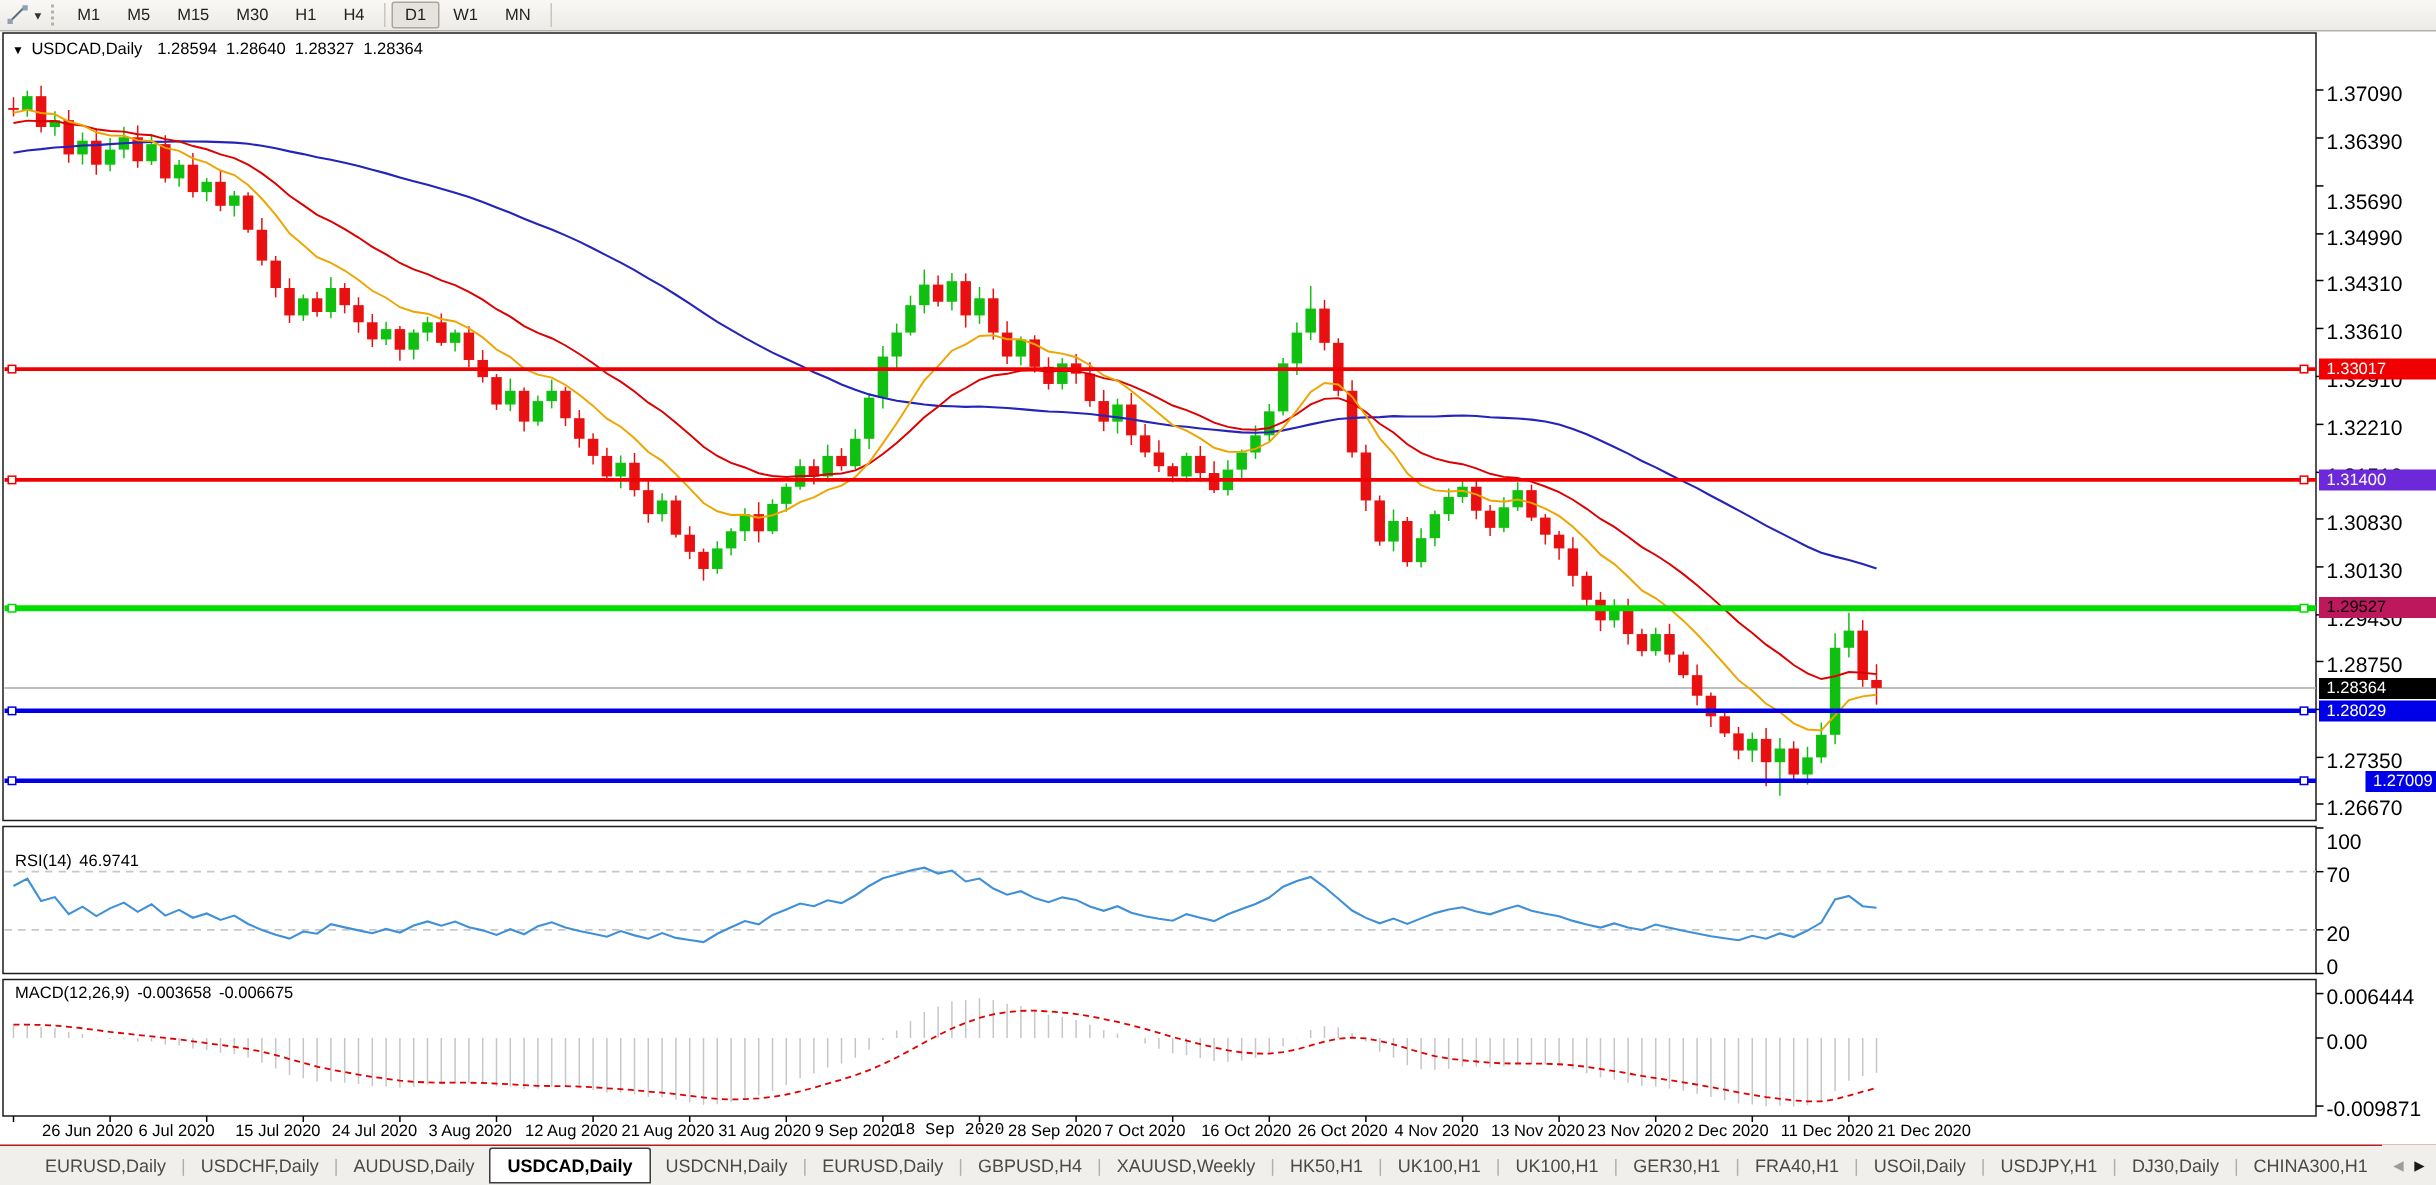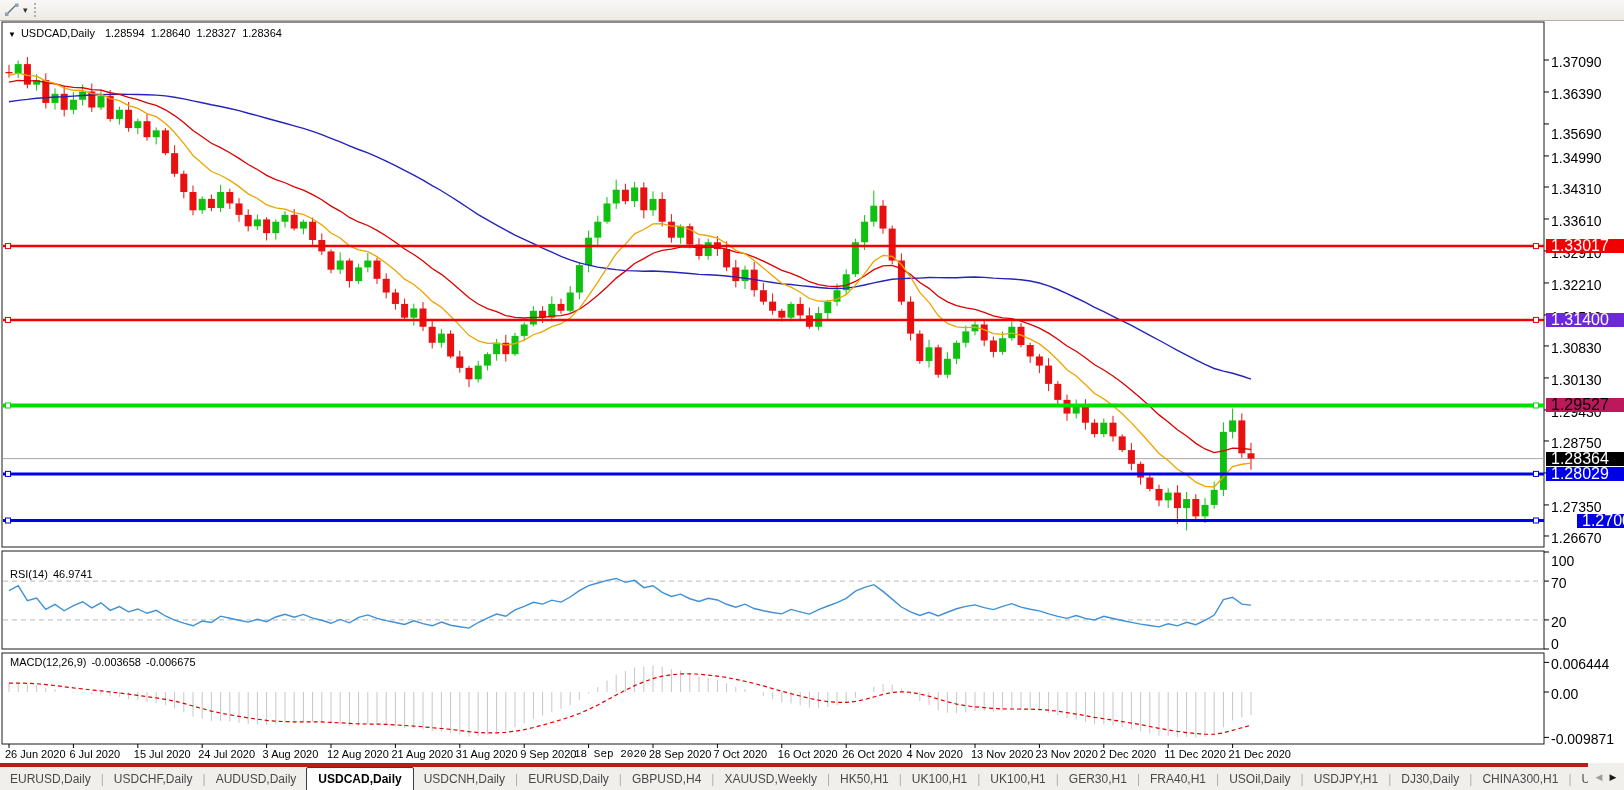--- a/index.html
+++ b/index.html
@@ -19,33 +19,33 @@
   .caret { font-size:9px; color:#333; margin:0 4px 0 1px; }
   .grip { width:3px; height:14px; border-left:2px dotted #b5b2ad; margin:0 6px 0 2px; }
   .tf-btn { font-size:11px; color:#222; padding:2px 8px; border:1px solid transparent; border-radius:2px; }
   .tf-btn.active { background:#e6e3df; border:1px solid #a9a6a0; }
   .vsep { width:1px; height:16px; background:#c9c6c0; margin:0 4px; }
   
   #chart-svg { position:absolute; top:0; left:0; z-index:1; }
   
   #labels { position:absolute; top:0; left:0; width:1624px; height:790px; z-index:2; pointer-events:none; }
   .axis-lab { position:absolute; left:1551px; font-size:14px; color:#000; white-space:nowrap; }
-  .lvl-lab { position:absolute; left:1546px; width:78px; height:14px; font-size:16px; line-height:14px; padding-left:5px; white-space:nowrap; }
-  .date-lab { position:absolute; top:748px; font-size:11px; color:#000; white-space:nowrap; }
+  .lvl-lab { position:absolute; left:1546px; width:78px; height:14px; font-size:11px; line-height:14px; padding-left:5px; white-space:nowrap; }
+  .date-lab { position:absolute; top:748px; font-size:11px; color:#000; white-space:nowrap;margin-left:23px; }
   .ind-lab { position:absolute; font-size:11px; color:#000; white-space:nowrap; }
   .ind-lab span { margin-right:5px; }
   #chart-title { position:absolute; top:27px; left:8px; font-size:11px; color:#000; z-index:2; white-space:nowrap; }
   #chart-title .tri { font-size:8px; margin-right:5px; }
   #chart-title span { margin-right:6px; }
   #chart-title .sym { margin-right:10px; }
   
   #tabbar {
     position:absolute; bottom:0; left:0; width:1624px; height:27px;
-    background:#f1efeb; border-top:4px solid #b91c1c;
-    display:flex; align-items:center; overflow:hidden; z-index:5; padding-left:0;
+    background:#f1efeb; border-top:1px solid #b91c1c;
+    display:flex; align-items:center; overflow:hidden; z-index:5; padding-left:20px;
   }
   .tab { font-size:12px; color:#4a4a4a; padding:4px 10px; white-space:nowrap; }
   .tab.active { background:#ffffff; border:1px solid #3c3c3c; border-radius:2px 2px 0 0; color:#000; font-weight:bold; padding:4px 11px; }
   .tabsep { color:#b2afa9; font-size:12px; }
   #tab-scroll {
     position:absolute; right:0; bottom:0; width:36px; height:27px; background:#f1efeb;
     display:flex; align-items:center; justify-content:center; gap:7px; z-index:6;
   }
   #tab-scroll .arr-l { font-size:9px; color:#a09d98; }
   #tab-scroll .arr-r { font-size:9px; color:#1a1a1a; }
@@ -58,20 +58,33 @@
   <div id="toolbar">
     <span class="tool-ico">
       <svg width="16" height="14" viewBox="0 0 16 14">
         <path d="M3 11 L12 2" stroke="#5a6b7a" stroke-width="1.3" fill="none"></path>
         <rect x="1" y="9.5" width="3.5" height="3.5" fill="#8fa1b3"></rect>
         <rect x="11" y="0.5" width="3.5" height="3.5" fill="#8fa1b3"></rect>
       </svg>
     </span>
     <span class="caret">▾</span>
     <span class="grip"></span>
+    <span id="tf-buttons" style="display:flex;align-items:center;">
+        <span class="tf-btn">M1</span>
+        <span class="tf-btn">M5</span>
+        <span class="tf-btn">M15</span>
+        <span class="tf-btn">M30</span>
+        <span class="tf-btn">H1</span>
+        <span class="tf-btn">H4</span>
+        <span class="vsep"></span>
+        <span class="tf-btn active">D1</span>
+        <span class="tf-btn">W1</span>
+        <span class="tf-btn">MN</span>
+        <span class="vsep"></span>
+      </span>
   </div>
 
   <svg id="chart-svg" width="1624" height="790">
       <defs>
         <clipPath id="clipMain">
           <rect x="3" y="23" width="1540" height="523"></rect>
         </clipPath>
         <clipPath id="clipRsi">
           <rect x="3" y="552" width="1540" height="96"></rect>
         </clipPath>

